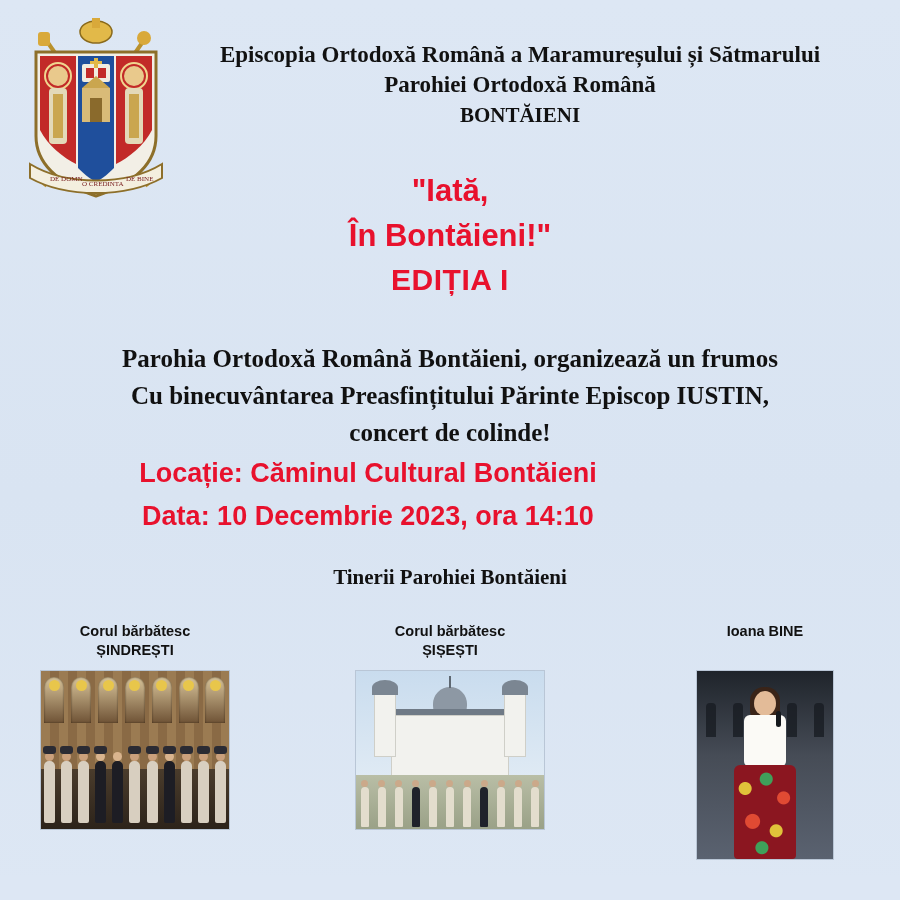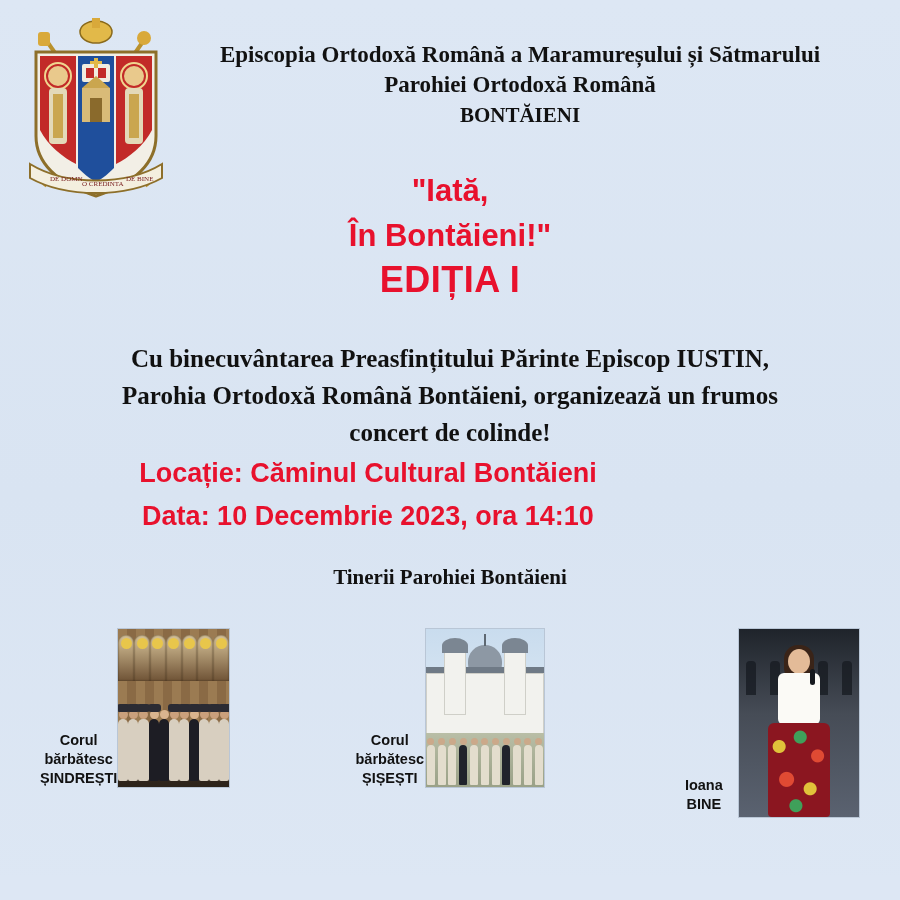--- a/index.html
+++ b/index.html
@@ -55,21 +55,21 @@
     top: 168px;
     width: 900px;
     text-align: center;
     color: #e8112d;
     font-weight: bold;
     font-family: "Liberation Sans", sans-serif;
   }
   .title-block .t1 { font-size: 31px; line-height: 45px; }
   .title-block .t2 { font-size: 31px; line-height: 45px; }
   .title-block .t3 { font-size: 31px; line-height: 45px; }
-  .title-block .t4 { font-size: 36px; line-height: 44px; letter-spacing: 0.5px; }
+  .title-block .t4 { font-size: 30px; line-height: 44px; letter-spacing: 0.5px; }
 
   
   .blessing {
     position: absolute;
     left: 45px;
     top: 340px;
     width: 810px;
     text-align: center;
     font-family: "Liberation Serif", serif;
     font-weight: bold;
@@ -111,22 +111,22 @@
     top: 622px;
     width: 820px;
     height: 255px;
     display: flex;
     justify-content: space-between;
     align-items: flex-start;
   }
   .performer {
     width: 190px;
     display: flex;
-    flex-direction: row;
-    align-items: flex-end;
+    flex-direction: column;
+    align-items: center;
   }
   .performer .caption {
     font-size: 14.5px;
     font-weight: bold;
     color: #111;
     text-align: center;
     line-height: 19px;
     min-height: 42px;
     font-family: "Liberation Sans", sans-serif;
   }
@@ -333,22 +333,22 @@
     <div class="l4">BONTĂIENI</div>
   </div>
 
   <div class="title-block">
     <div class="t1">"Iată,</div>
     <div class="t3">În Bontăieni!"</div>
     <div class="t4">EDIȚIA I</div>
   </div>
 
   <div class="blessing">
+    <div>Parohia Ortodoxă Română Bontăieni, organizează un frumos</div>
     <div>Cu binecuvântarea Preasfințitului Părinte Episcop IUSTIN,</div>
-    <div>Parohia Ortodoxă Română Bontăieni, organizează un frumos</div>
     <div>concert de colinde!</div>
   </div>
 
   <div class="loc-block">
     <div>Locație: Căminul Cultural Bontăieni</div>
     <div>Data: 10 Decembrie 2023, ora 14:10</div>
   </div>
 
   <div class="youth">Tinerii Parohiei Bontăieni</div>
 

